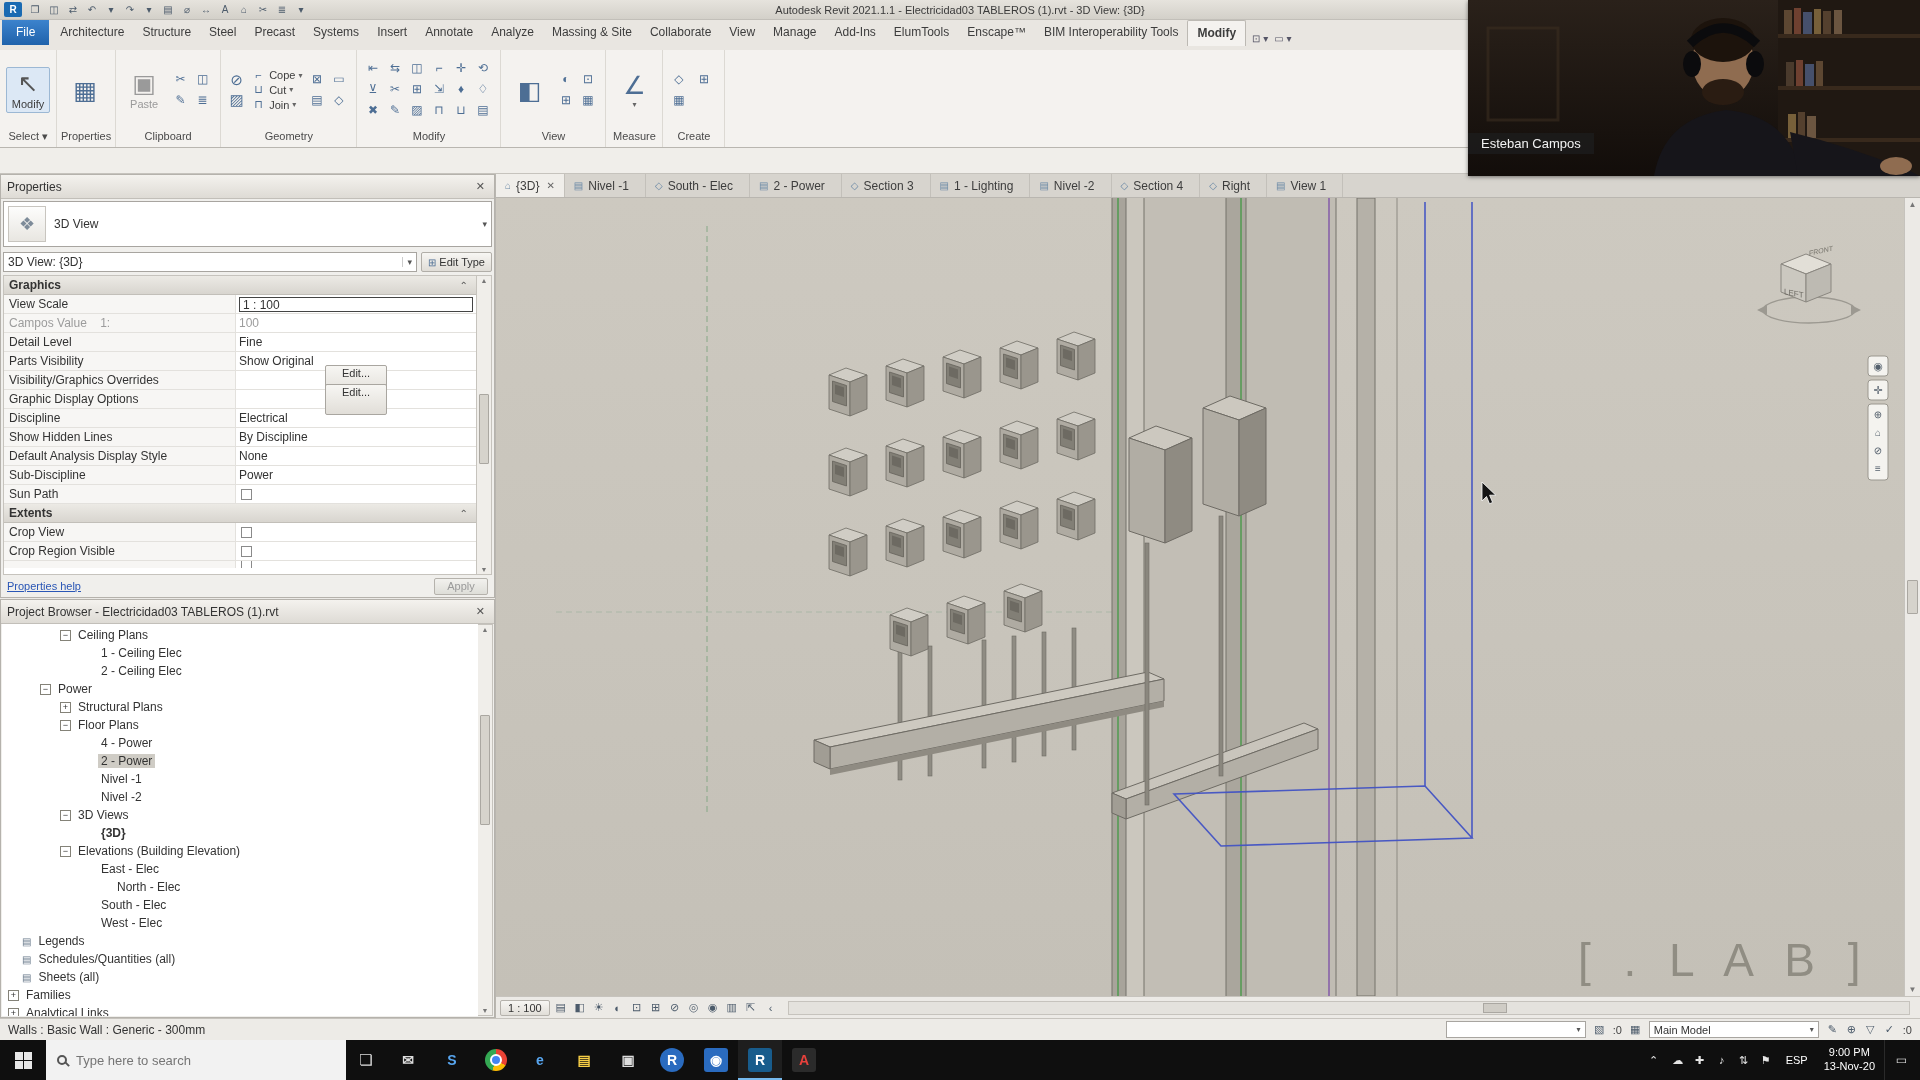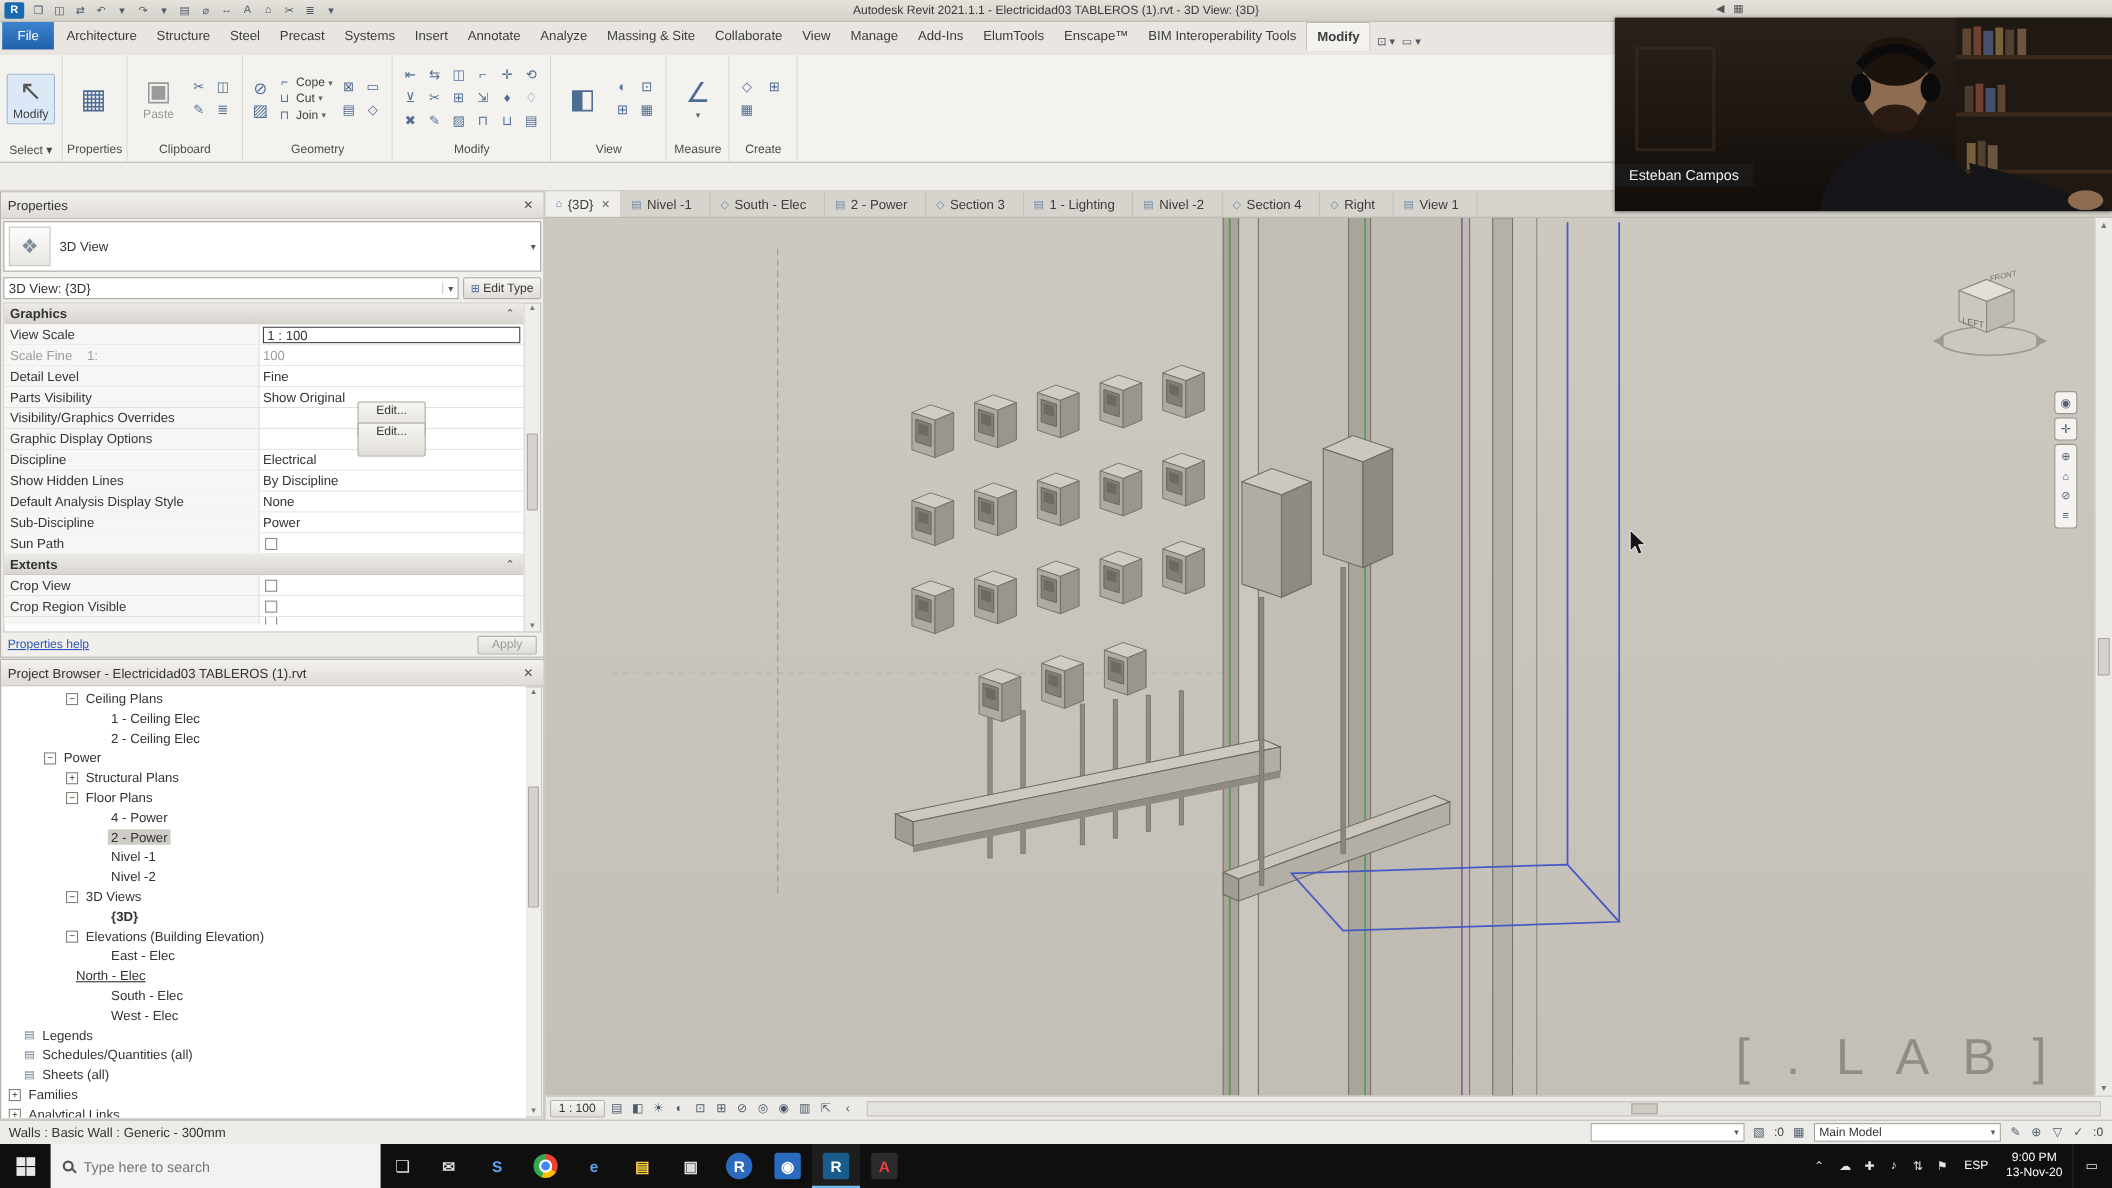--- a/index.html
+++ b/index.html
@@ -143,21 +143,21 @@
 .chrome-ball{display:none;width:22px;height:22px;border-radius:50%;background:conic-gradient(#ea4335 0 120deg,#fbbc05 120deg 200deg,#34a853 200deg 360deg);position:absolute;left:11px;top:9px}
 .chrome-ball::after{content:"";position:absolute;inset:5px;background:#4285f4;border-radius:50%;border:2px solid #fff}
 .chrome-ball.show{display:block}
 .tray{margin-left:auto;display:flex;align-items:center;gap:2px;padding-right:2px}
 .tray-ic{width:22px;display:flex;align-items:center;justify-content:center;font-size:11px;color:#e4e4e4;cursor:pointer;height:40px}
 .tray-lang{font-size:11px;color:#fff;padding:0 7px;cursor:pointer}
 .tray-time{font-size:11px;color:#fff;line-height:1.25;text-align:center;padding:0 7px;cursor:pointer}
 .tray-notif{width:34px;height:40px;display:flex;align-items:center;justify-content:center;border-left:1px solid #2a2a2a;font-size:12px;color:#e4e4e4;cursor:pointer}
 
 
-.webcam{position:absolute;top:16px;right:0;width:452px;height:176px;background:#404040;z-index:60;overflow:hidden;box-shadow:0 1px 4px rgba(0,0,0,.5)}
+.webcam{position:absolute;top:0;right:0;width:452px;height:176px;background:#ef4444;z-index:60;overflow:hidden;box-shadow:0 1px 4px rgba(0,0,0,.5)}
 .webcam-name{position:absolute;left:0;bottom:22px;background:rgba(28,28,28,.82);color:#f2f2f2;font-size:13px;padding:3px 13px}
 </style>
 </head>
 <body>
 
 <div class="screen">
 
   <div class="titlebar">
     <div class="revit-logo">R</div>
     <div class="qat">
@@ -454,21 +454,21 @@
 
               <div class="prow inp">
                 <div class="plabel">View Scale</div>
                 <div class="pvalue">
                   <span class="pv-text">1 : 100</span>
 
                 </div>
               </div>
 
               <div class="prow gray">
-                <div class="plabel">Scale Fine    1:</div>
+                <div class="plabel">Campos Value    1:</div>
                 <div class="pvalue">
                   <span class="pv-text">100</span>
 
                 </div>
               </div>
 
               <div class="prow">
                 <div class="plabel">Detail Level</div>
                 <div class="pvalue">
                   <span class="pv-text">Fine</span>
@@ -659,21 +659,21 @@
                 <span class="texp show">−</span>
 
                 <span class="tlabel">Elevations (Building Elevation)</span>
               </div>
 
               <div class="titem" style="padding-left: 96px;">
 
                 <span class="tlabel">East - Elec</span>
               </div>
 
-              <div class="titem" style="padding-left: 64px; text-decoration: underline;">
+              <div class="titem" style="padding-left: 112px;">
 
                 <span class="tlabel">North - Elec</span>
               </div>
 
               <div class="titem" style="padding-left: 96px;">
 
                 <span class="tlabel">South - Elec</span>
               </div>
 
               <div class="titem" style="padding-left: 96px;">

